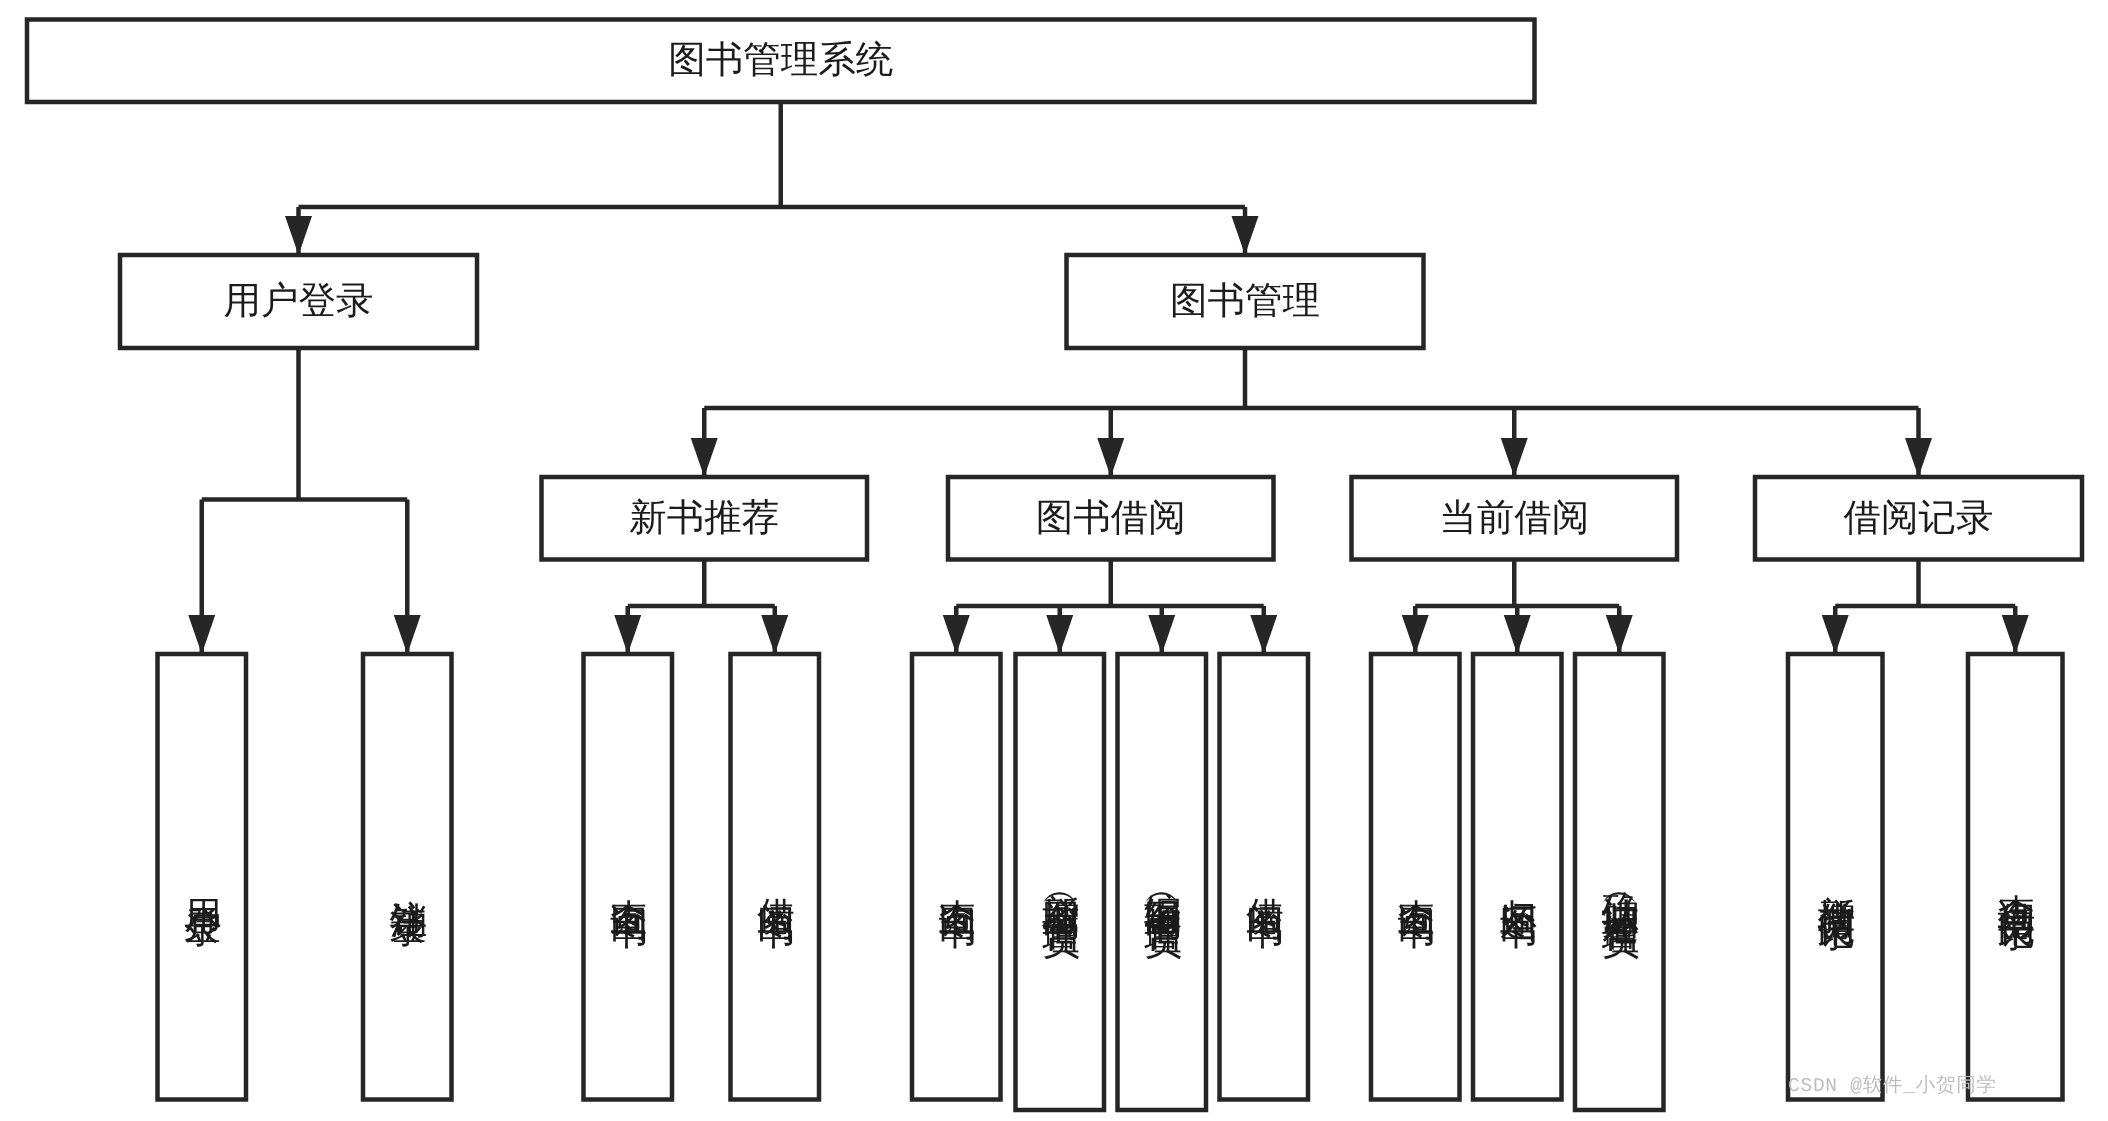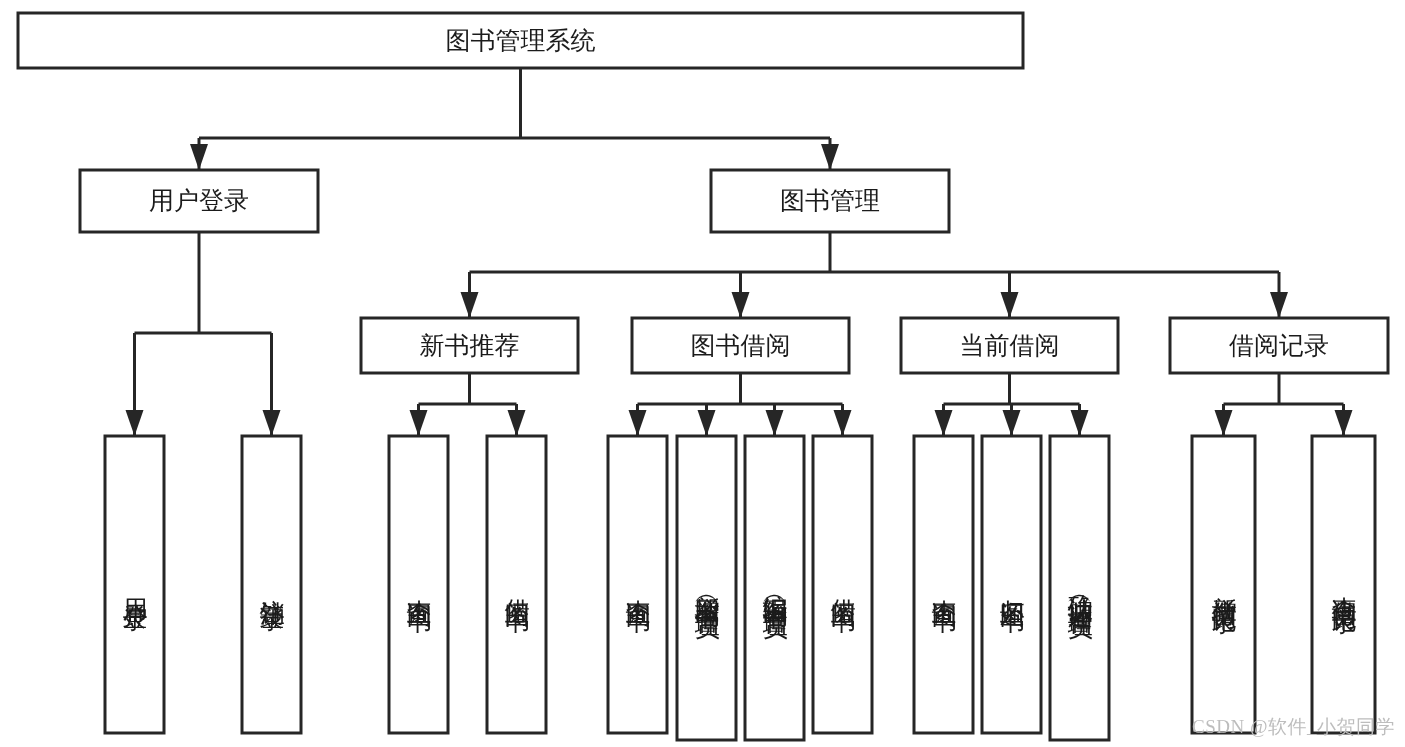--- a/index.html
+++ b/index.html
@@ -61,22 +61,22 @@
     font-size: 25px;
     line-height: 1.06;
     color: #1b1b1b;
     letter-spacing: 3px;
     white-space: nowrap;
     text-align: center;
     pointer-events: none;
   }
   .watermark {
     position: absolute;
-    font-family: Liberation Serif, serif;
-    font-size: 19px;
+    font-family: Liberation Mono, monospace;
+    font-size: 13px;
     color: #bdbdbd;
     white-space: nowrap;
     letter-spacing: 0.5px;
   }
 </style>
 </head>
 <body>
 
 <div id="diagram-root">
 

